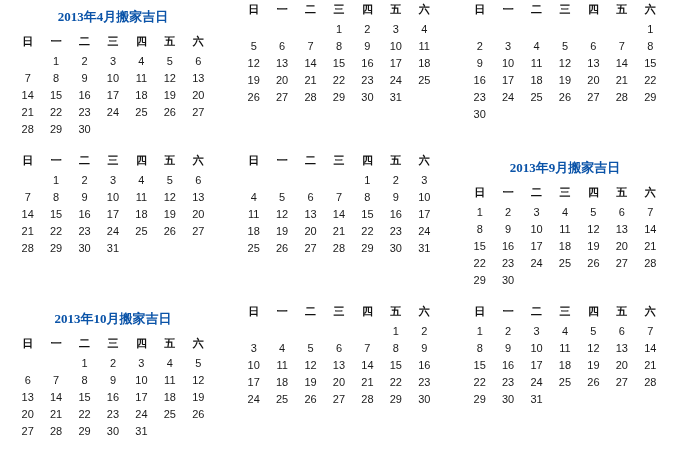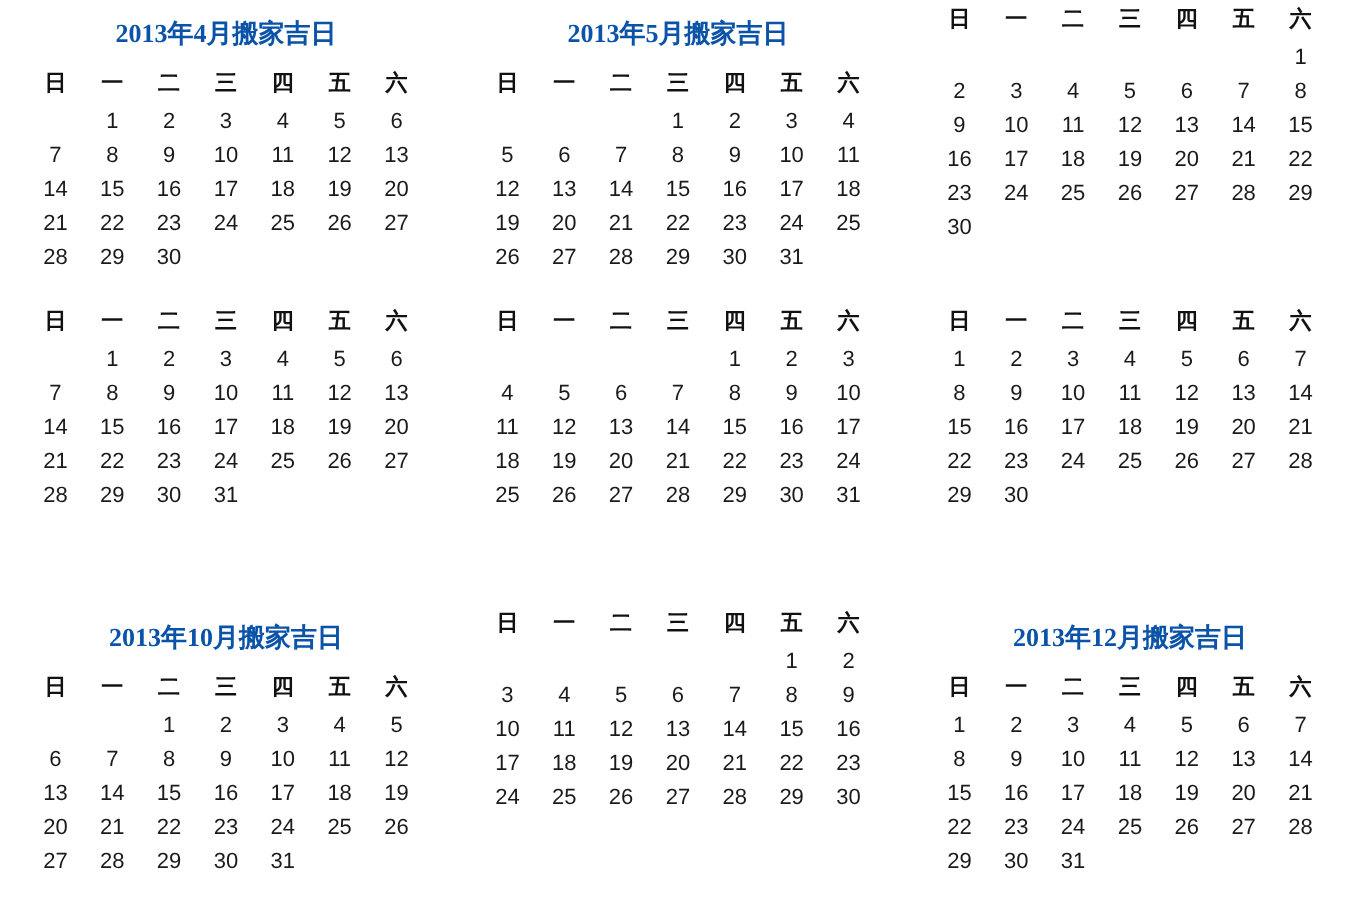--- a/index.html
+++ b/index.html
@@ -138,21 +138,20 @@
               <td class="empty">&nbsp;</td>
               <td class="empty">&nbsp;</td>
               <td class="empty">&nbsp;</td>
               <td class="empty">&nbsp;</td>
             </tr>
           </tbody>
         </table>
       </div>
     </div>
     <div class="cal">
-      <div class="cal-title">2013年5月搬家吉日</div>
       <div class="cal-body">
         <table class="month">
           <thead>
             <tr>
               <th>日</th>
               <th>一</th>
               <th>二</th>
               <th>三</th>
               <th>四</th>
               <th>五</th>
@@ -404,20 +403,21 @@
               <td class="lucky">28</td>
               <td class="day">29</td>
               <td class="day">30</td>
               <td class="lucky">31</td>
             </tr>
           </tbody>
         </table>
       </div>
     </div>
     <div class="cal">
+      <div class="cal-title">2013年9月搬家吉日</div>
       <div class="cal-body">
         <table class="month">
           <thead>
             <tr>
               <th>日</th>
               <th>一</th>
               <th>二</th>
               <th>三</th>
               <th>四</th>
               <th>五</th>
@@ -597,21 +597,20 @@
               <td class="day">27</td>
               <td class="day">28</td>
               <td class="day">29</td>
               <td class="day">30</td>
             </tr>
           </tbody>
         </table>
       </div>
     </div>
     <div class="cal">
-      <div class="cal-title">2013年12月搬家吉日</div>
       <div class="cal-body">
         <table class="month">
           <thead>
             <tr>
               <th>日</th>
               <th>一</th>
               <th>二</th>
               <th>三</th>
               <th>四</th>
               <th>五</th>

